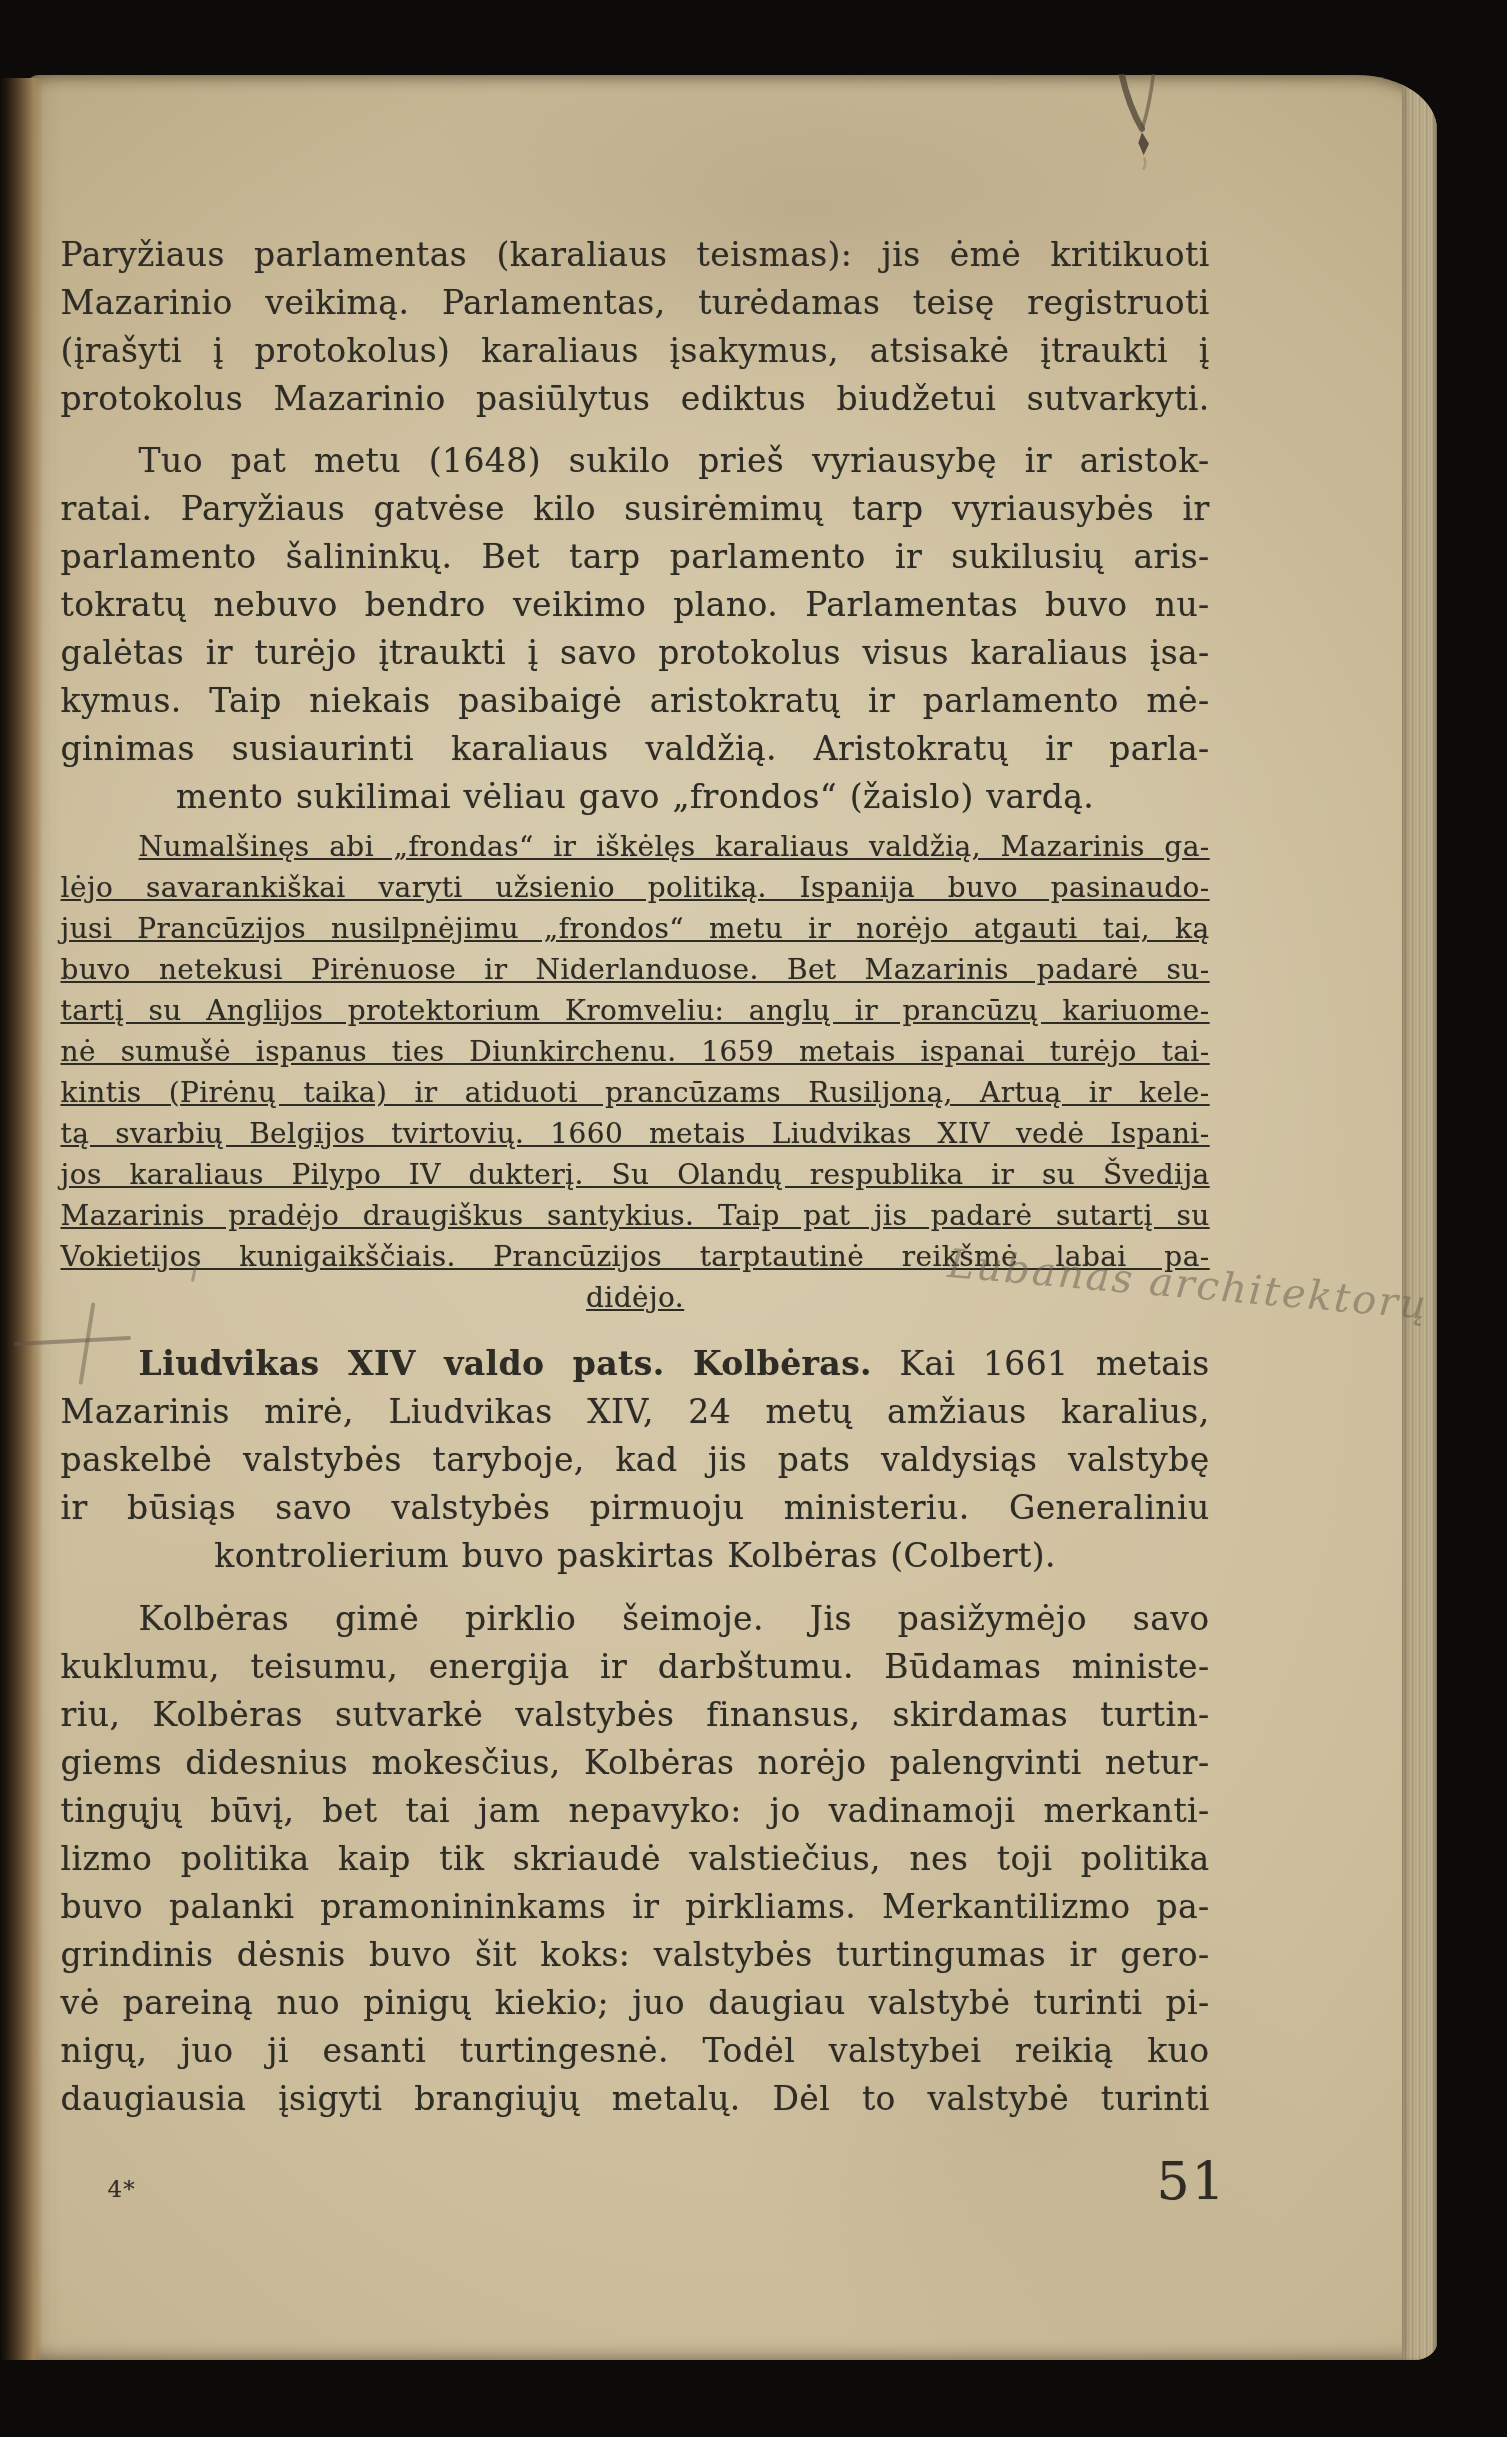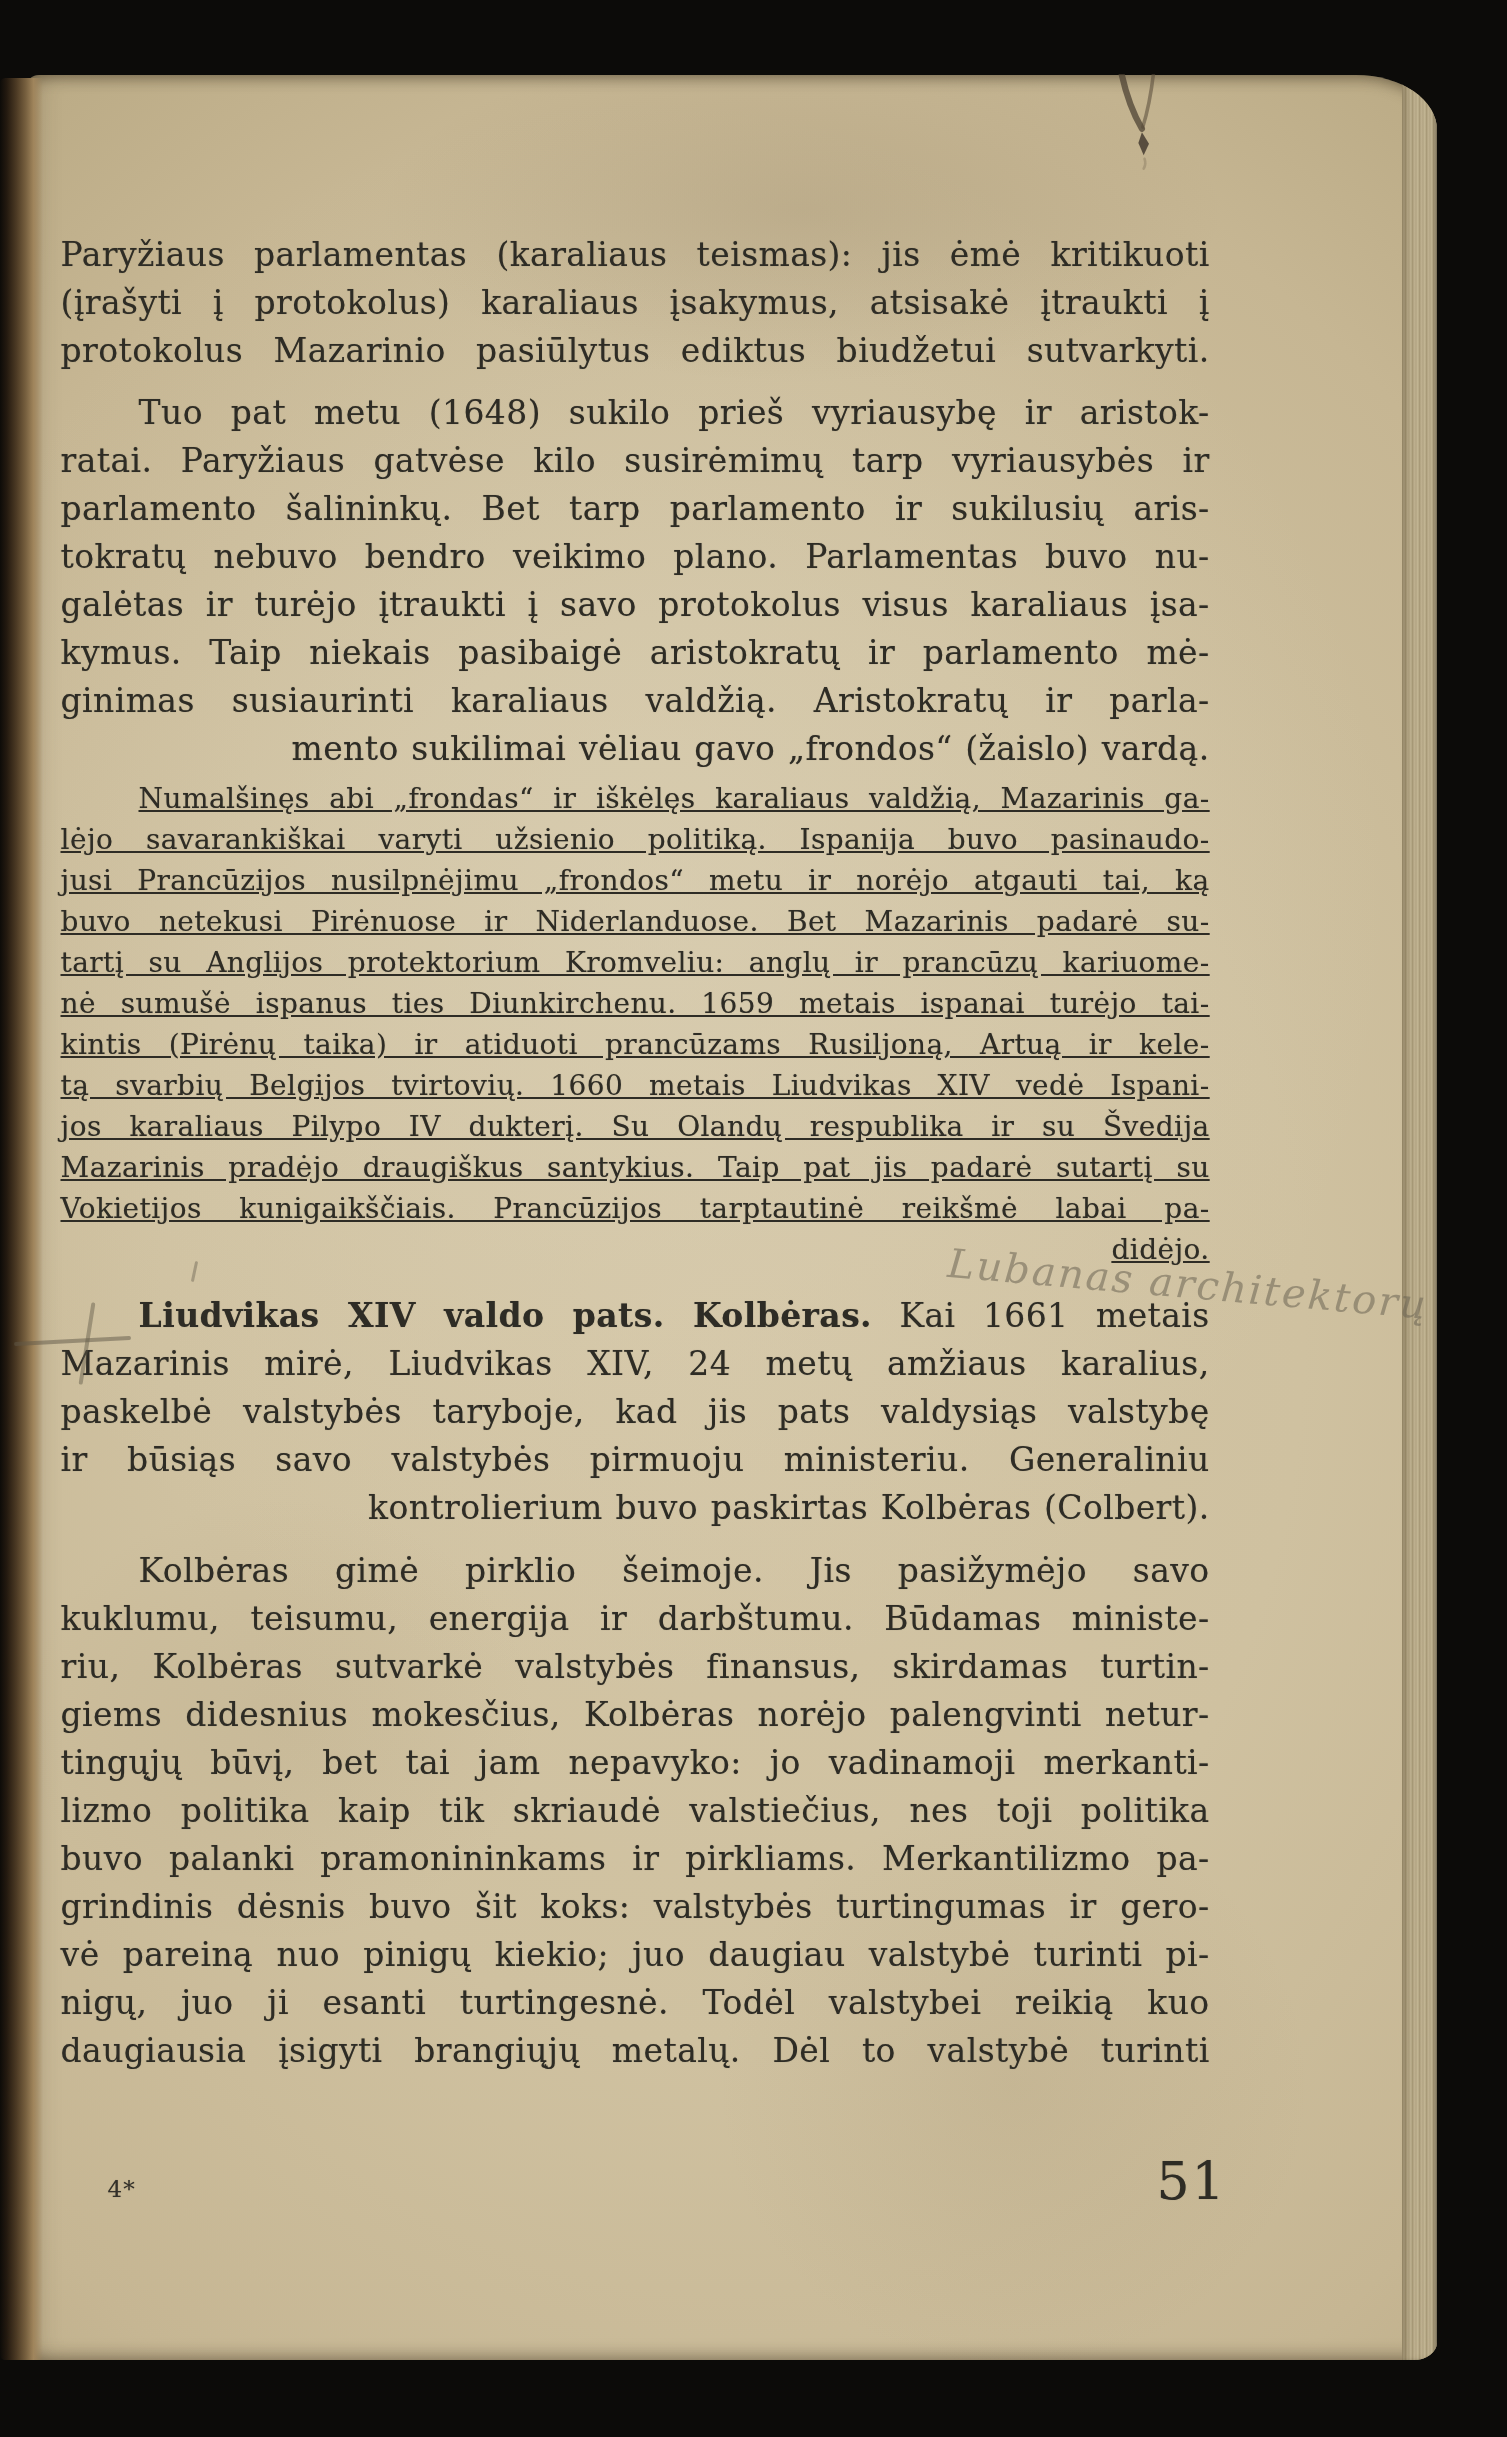--- a/index.html
+++ b/index.html
@@ -50,21 +50,21 @@
     word-spacing:1.8px;
   }
   .para{margin:0;}
   .p1{margin-top:156px;}
   .p2{margin-top:14px;}
   .p3{margin-top:5.3px;}
   .p4{margin-top:22px;}
   .p5{margin-top:15px;}
   .text-line{
     white-space:nowrap;
-    text-align:right;
+    text-align:center;
     overflow:visible;
   }
   .text-line.filled{text-align-last:justify;}
   .para-main > .text-line, .p4 .text-line{font-size:33px;line-height:48px;height:48px;}
   .para-small > .text-line{font-size:28px;line-height:41px;height:41px;text-decoration:underline;}
   .indented > .text-line:first-child{text-indent:78px;}
   .head-indent{text-indent:78px;}
   .bold{font-weight:bold;}
   .lines-slot{display:contents;}
   
@@ -92,20 +92,21 @@
 </head>
 <body>
 
 <div class="paper">
   <div class="fore-edge"></div>
   <div class="paper-mottle"></div>
 
   <div class="text-block">
     <div class="para para-main p1">
         <div class="text-line filled">Paryžiaus parlamentas (karaliaus teismas): jis ėmė kritikuoti</div>
+        <div class="text-line filled">Mazarinio veikimą.  Parlamentas, turėdamas teisę registruoti</div>
         <div class="text-line filled">(įrašyti į protokolus) karaliaus įsakymus, atsisakė įtraukti į</div>
         <div class="text-line filled">protokolus Mazarinio pasiūlytus ediktus biudžetui sutvarkyti.</div>
       </div>
 
     <div class="para para-main indented p2">
         <div class="text-line filled">Tuo pat metu (1648) sukilo prieš vyriausybę ir aristok-</div>
         <div class="text-line filled">ratai.  Paryžiaus gatvėse kilo susirėmimų tarp vyriausybės ir</div>
         <div class="text-line filled">parlamento šalininkų.  Bet tarp parlamento ir sukilusių aris-</div>
         <div class="text-line filled">tokratų nebuvo bendro veikimo plano.  Parlamentas buvo nu-</div>
         <div class="text-line filled">galėtas ir turėjo įtraukti į savo protokolus visus karaliaus įsa-</div>

